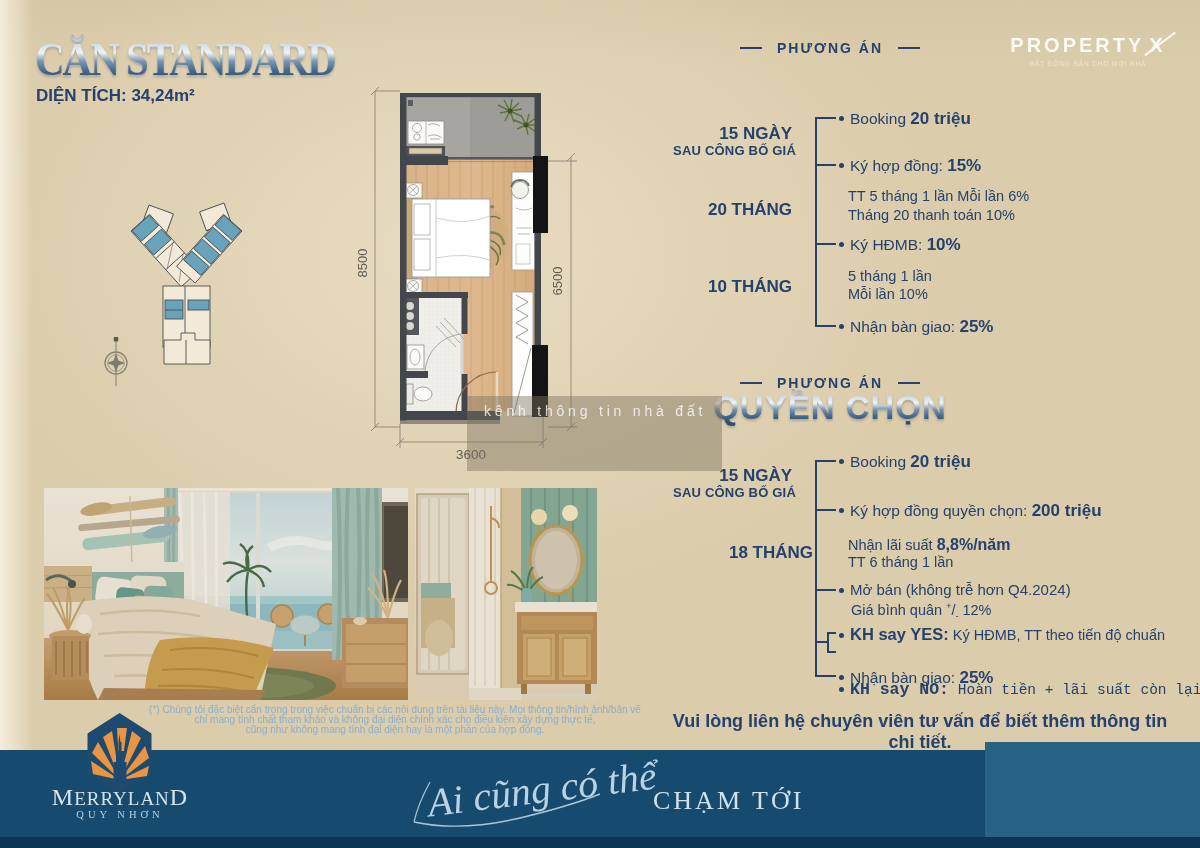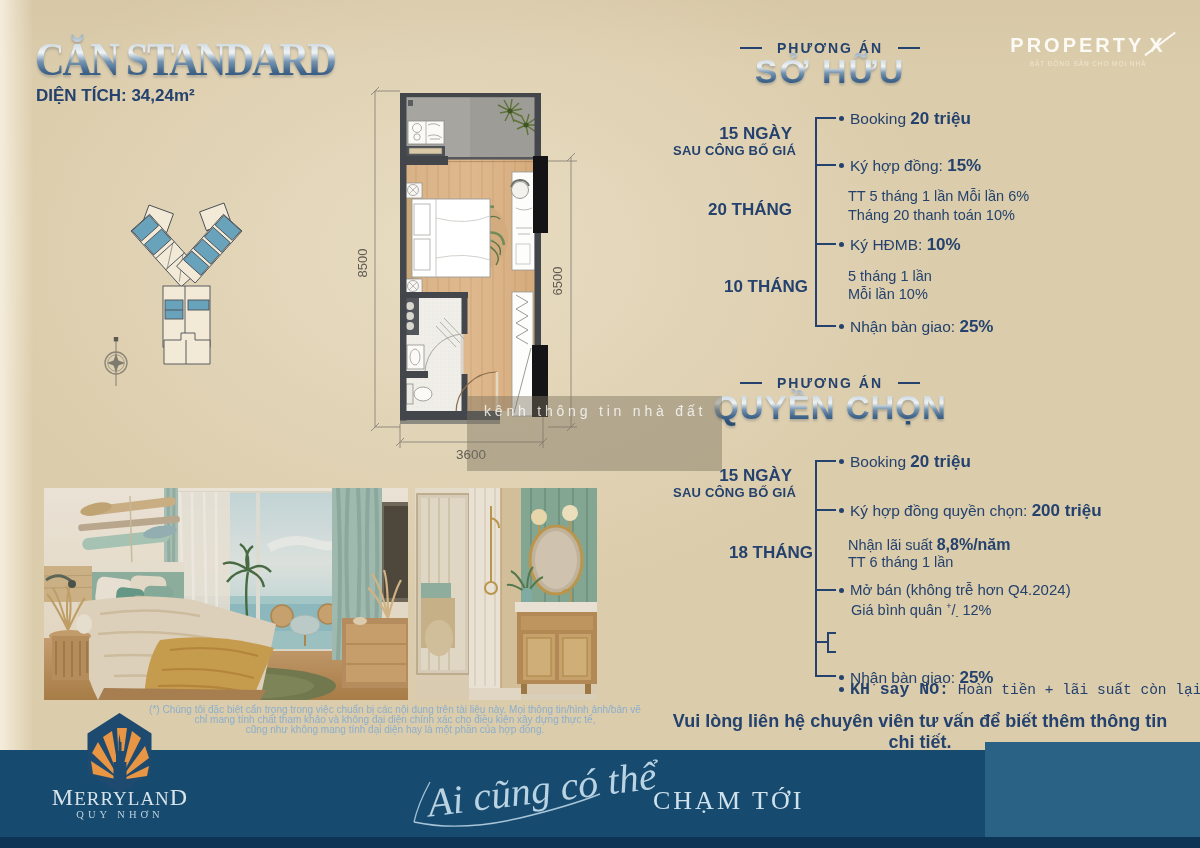--- a/index.html
+++ b/index.html
@@ -302,28 +302,25 @@
     <text x="131" y="381" text-anchor="middle" font-size="13.5" fill="#5f5b52" font-family="Liberation Sans,sans-serif">3600</text>
   </svg>
   </div>
 
   <div class="abs" style="left:710px;top:38px;width:240px;text-align:center;white-space:nowrap;">
     <span style="display:inline-block;width:22px;height:2px;background:#24426d;vertical-align:middle;margin-right:10px;"></span>
     <span class="navy" style="font-size:14px;font-weight:bold;letter-spacing:2px;vertical-align:middle;">PHƯƠNG ÁN</span>
     <span style="display:inline-block;width:22px;height:2px;background:#24426d;vertical-align:middle;margin-left:10px;"></span>
   </div>
 
-  <div class="abs" style="left:700px;top:52px;width:260px;text-align:center;font-weight:bold;font-size:34px;letter-spacing:2px;">
-    <span class="metal">SỞ HỮU</span>
-  </div>
 
   <div class="lbl abs" style="left:640px;top:124px;width:152px;">15 NGÀY</div>
   <div class="sub abs" style="left:640px;top:143px;width:156px;text-align:right;">SAU CÔNG BỐ GIÁ</div>
   <div class="lbl abs" style="left:640px;top:200px;width:152px;">20 THÁNG</div>
-  <div class="lbl abs" style="left:656px;top:277px;width:152px;">10 THÁNG</div>
+  <div class="lbl abs" style="left:640px;top:277px;width:152px;">10 THÁNG</div>
 
   <div class="abs" style="left:815px;top:117px;width:1.5px;height:209px;background:#24426d;"></div>
   <div class="abs" style="left:815px;top:117px;width:21px;height:1.5px;background:#24426d;"></div>
   <div class="abs" style="left:815px;top:164px;width:21px;height:1.5px;background:#24426d;"></div>
   <div class="abs" style="left:815px;top:243px;width:21px;height:1.5px;background:#24426d;"></div>
   <div class="abs" style="left:815px;top:325px;width:21px;height:1.5px;background:#24426d;"></div>
 
   <div class="it abs" style="left:839px;top:109px;"><span class="bull"></span>Booking <b>20 triệu</b></div>
   <div class="it abs" style="left:839px;top:156px;"><span class="bull"></span>Ký hợp đồng: <b>15%</b></div>
   <div class="it2 abs" style="left:848px;top:188px;">TT 5 tháng 1 lần Mỗi lần 6%</div>
@@ -356,20 +353,21 @@
   <div class="abs" style="left:827px;top:632px;width:9px;height:1.5px;background:#24426d;"></div>
   <div class="abs" style="left:827px;top:651px;width:9px;height:1.5px;background:#24426d;"></div>
   <div class="abs" style="left:815px;top:675px;width:21px;height:1.5px;background:#24426d;"></div>
 
   <div class="it abs" style="left:839px;top:452px;"><span class="bull"></span>Booking <b>20 triệu</b></div>
   <div class="it abs" style="left:839px;top:501px;"><span class="bull"></span>Ký hợp đồng quyền chọn: <b>200 triệu</b></div>
   <div class="it2 abs" style="left:848px;top:536px;">Nhận lãi suất <b style="font-size:16px;">8,8%/năm</b></div>
   <div class="it2 abs" style="left:848px;top:554px;">TT 6 tháng 1 lần</div>
   <div class="it abs" style="left:839px;top:581px;font-size:15px;"><span class="bull"></span>Mở bán (không trễ hơn Q4.2024)</div>
   <div class="it2 abs" style="left:851px;top:601px;">Giá bình quân <sup style="font-size:9px;">+</sup>/<sub style="font-size:9px;">-</sub> 12%</div>
+  <div class="it abs" style="left:839px;top:625px;font-size:14.5px;"><span class="bull"></span><b style="font-size:16.5px;">KH say YES:</b> Ký HĐMB, TT theo tiến độ chuẩn</div>
   <div class="it abs" style="left:839px;top:680px;font-size:14.5px;font-family:Liberation Mono, monospace;"><span class="bull"></span><b style="font-size:16.5px;">KH say NO:</b> Hoàn tiền + lãi suất còn lại</div>
   <div class="it abs" style="left:839px;top:668px;"><span class="bull"></span>Nhận bàn giao: <b>25%</b></div>
 
   <div class="abs navy" style="left:660px;top:711px;width:520px;text-align:center;font-size:18px;font-weight:600;">Vui lòng liên hệ chuyên viên tư vấn để biết thêm thông tin chi tiết.</div>
 
   <div class="abs" id="photo1" style="left:44px;top:488px;">
   <svg width="364" height="212" viewBox="0 0 364 212">
     <defs>
       <linearGradient id="sky" x1="0" y1="0" x2="0" y2="1">
         <stop offset="0" stop-color="#c9e2ea"></stop>

